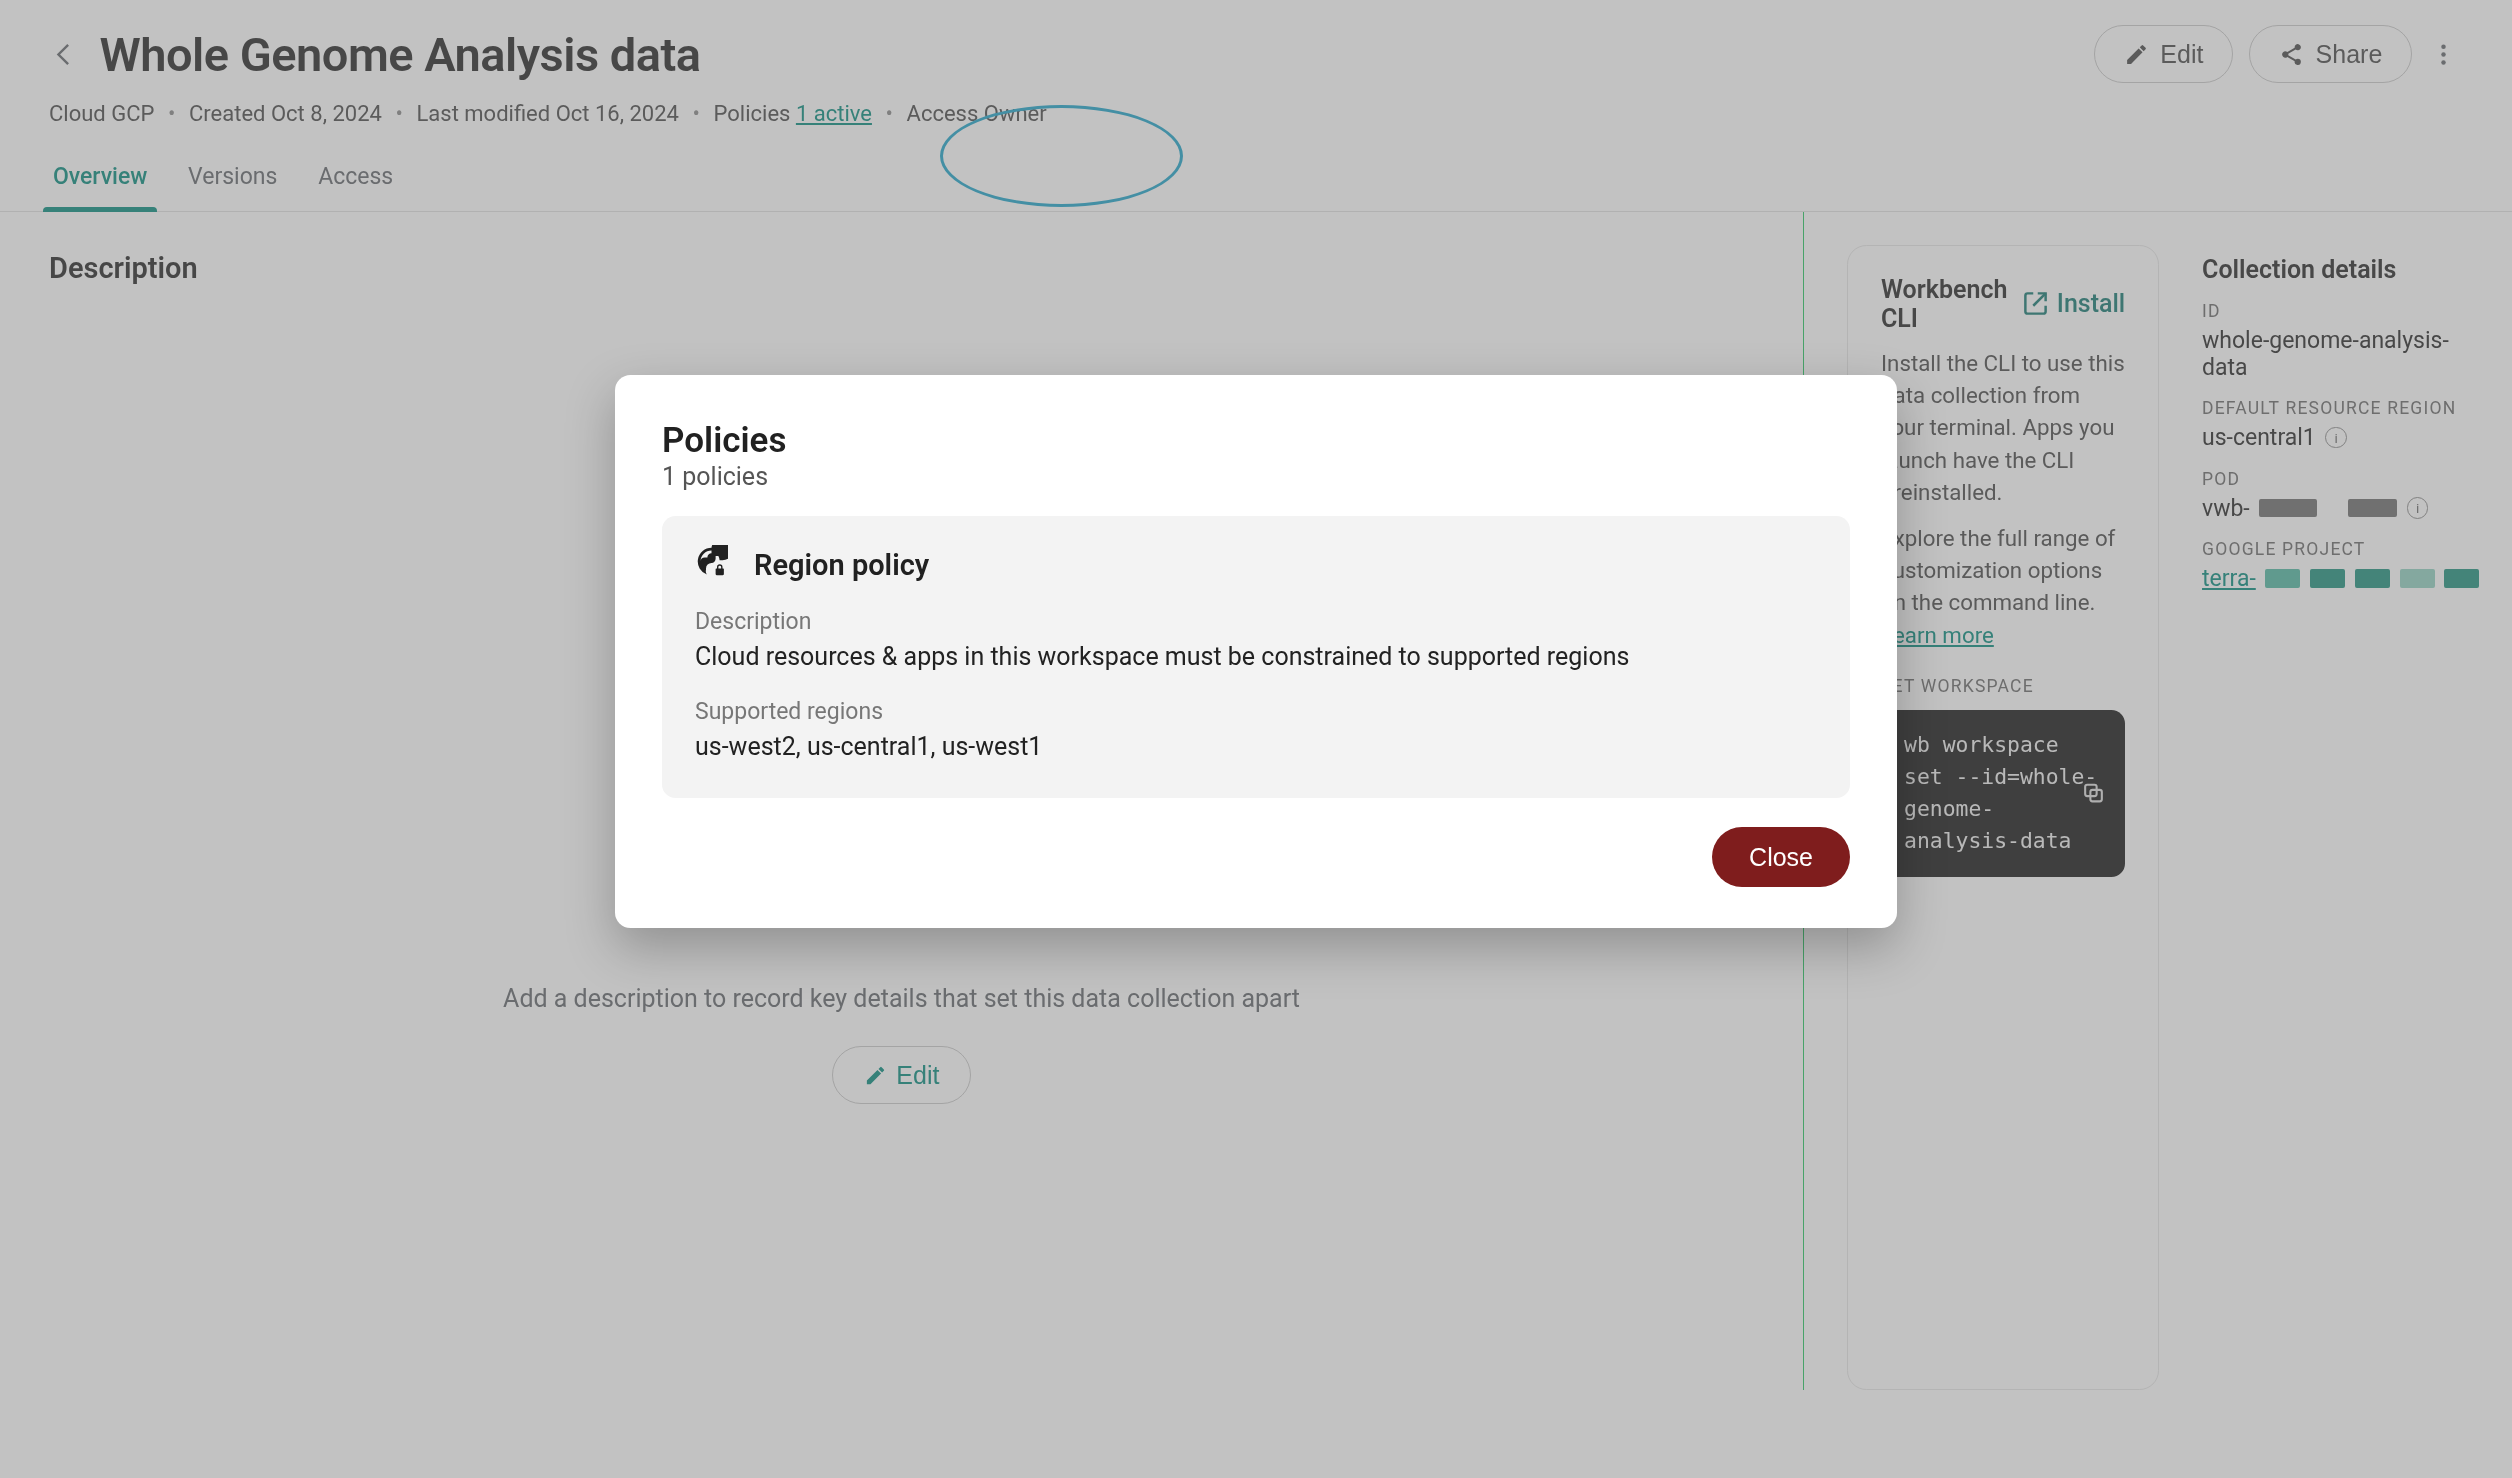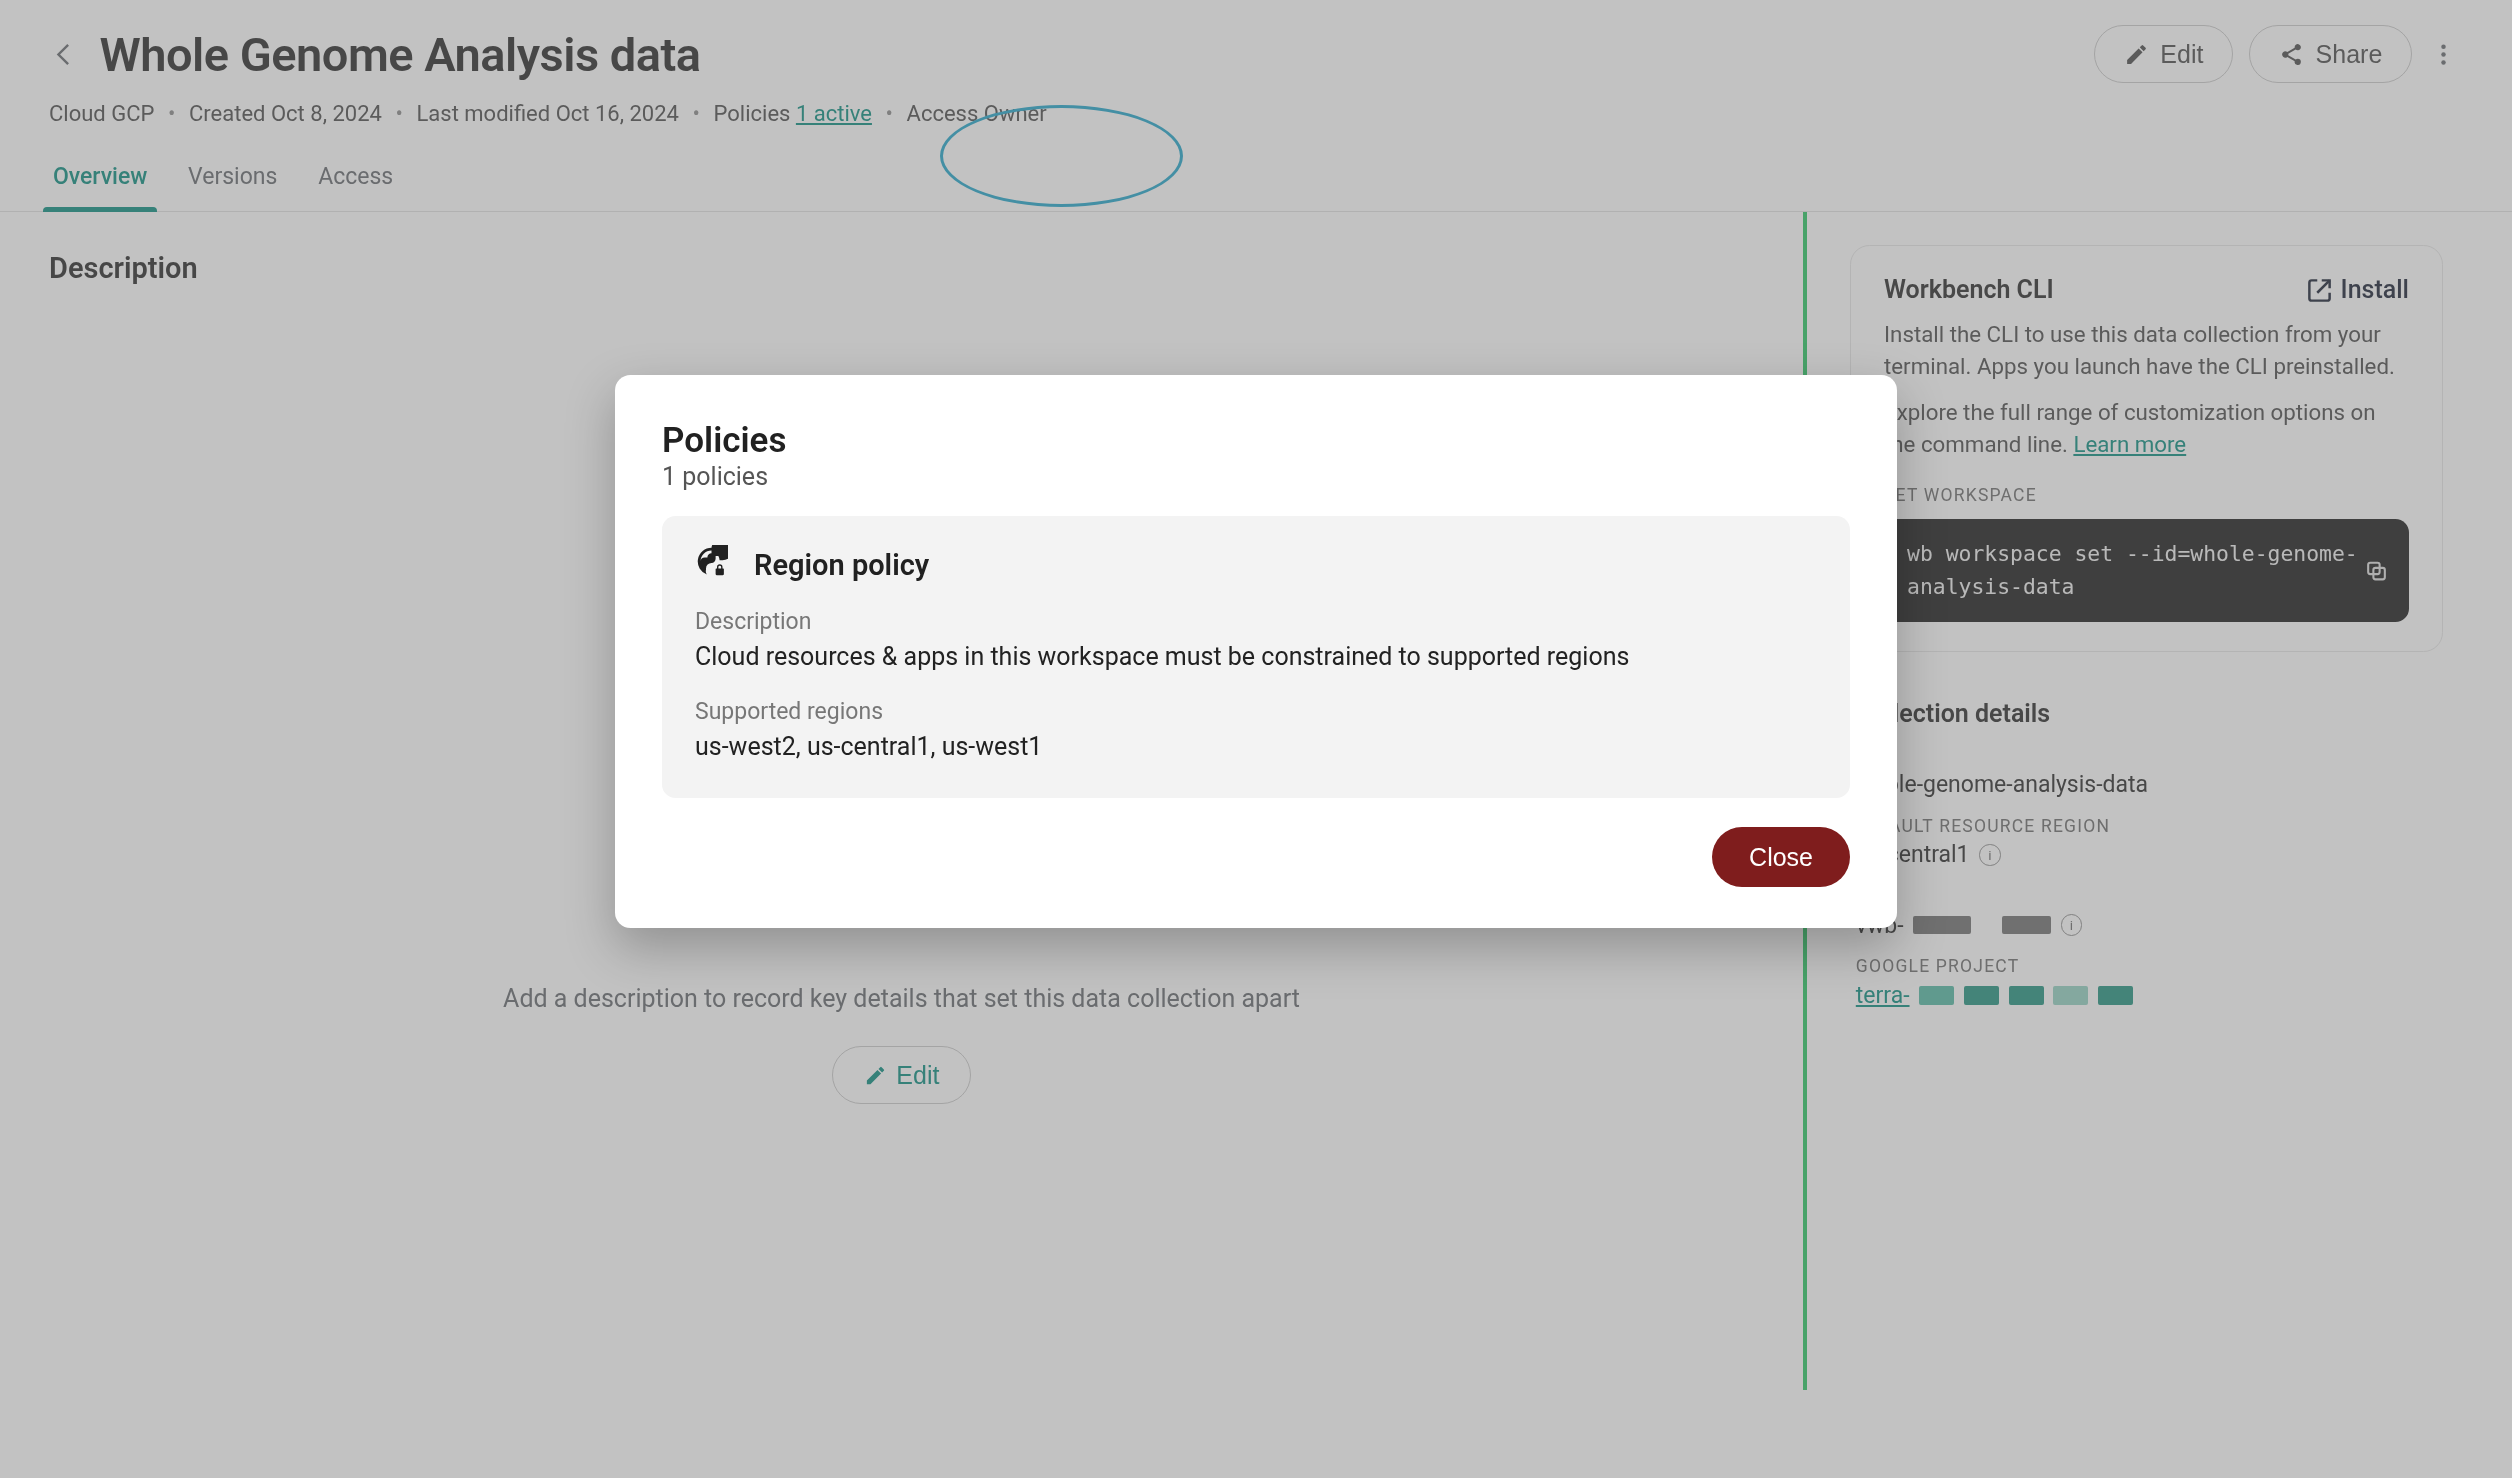--- a/index.html
+++ b/index.html
@@ -57,26 +57,26 @@
 .desc-sub {
   margin-top:699px; text-align:center; font-size:25px; color:#5f6368;
 }
 .edit-btn-center {
   margin:33px auto 0 auto; display:flex; align-items:center; gap:9.7px;
   border:1.5px solid #c8c8c8; border-radius:971px; padding:13.6px 31px;
   font-size:25px; color:#00897b; background:#fff; cursor:pointer; width:fit-content;
 }
 .edit-btn-center svg{width:23px;height:23px;}
 .side-col {
-  width:709px; border-left:4px solid #22c55e; padding:33px 69px 0 43px; display:flex; flex-direction:column; gap:37px;
+  width:709px; border-left:1px solid #22c55e; padding:33px 27px 0 43px; display:flex; flex-direction:row; gap:37px;
 }
 .card { border:1px solid #e5e5e5; border-radius:19.4px; padding:29px 33px; background:#fff;}
 .card-row { display:flex; align-items:center; justify-content:space-between;}
 .card-title { font-size:25px; font-weight:600;}
-.install-link { display:flex; align-items:flex-end; gap:7.8px; color:#0f172a; font-size:25px; cursor:pointer; font-weight:500;}
+.install-link { display:flex; align-items:center; gap:7.8px; color:#0f766e; font-size:25px; cursor:pointer; font-weight:500;}
 .install-link svg{width:27px;height:27px;}
 .card-text { font-size:22.3px; color:#444; margin-top:13.6px; line-height:1.45;}
 .card-link { color:#00897b; text-decoration:underline; cursor:pointer;}
 .mini-label { font-size:17.5px; letter-spacing:1.2px; color:#666; text-transform:uppercase; margin-top:25px;}
 .code-block {
   background:#111; color:#eee; border-radius:13.6px; padding:19.4px 23px; font-family:ui-monospace,Menlo,Consolas,monospace;
   font-size:21.4px; margin-top:13.6px; position:relative; line-height:1.5; word-break:break-word;
 }
 .copy-btn { position:absolute; right:11.7px; top:50%; transform:translateY(-50%); width:41px; height:41px; border-radius:7.8px; display:flex; align-items:center; justify-content:center; cursor:pointer; color:#ddd;}
 .detail-group { margin-top:17.5px;}

